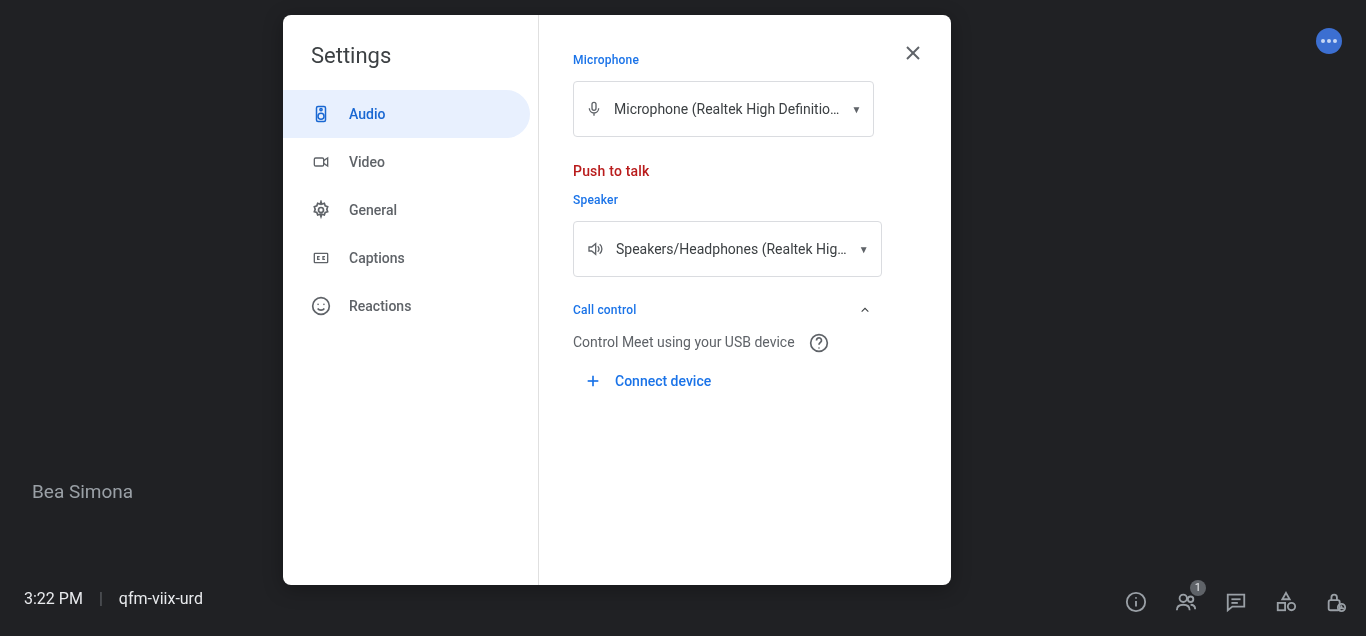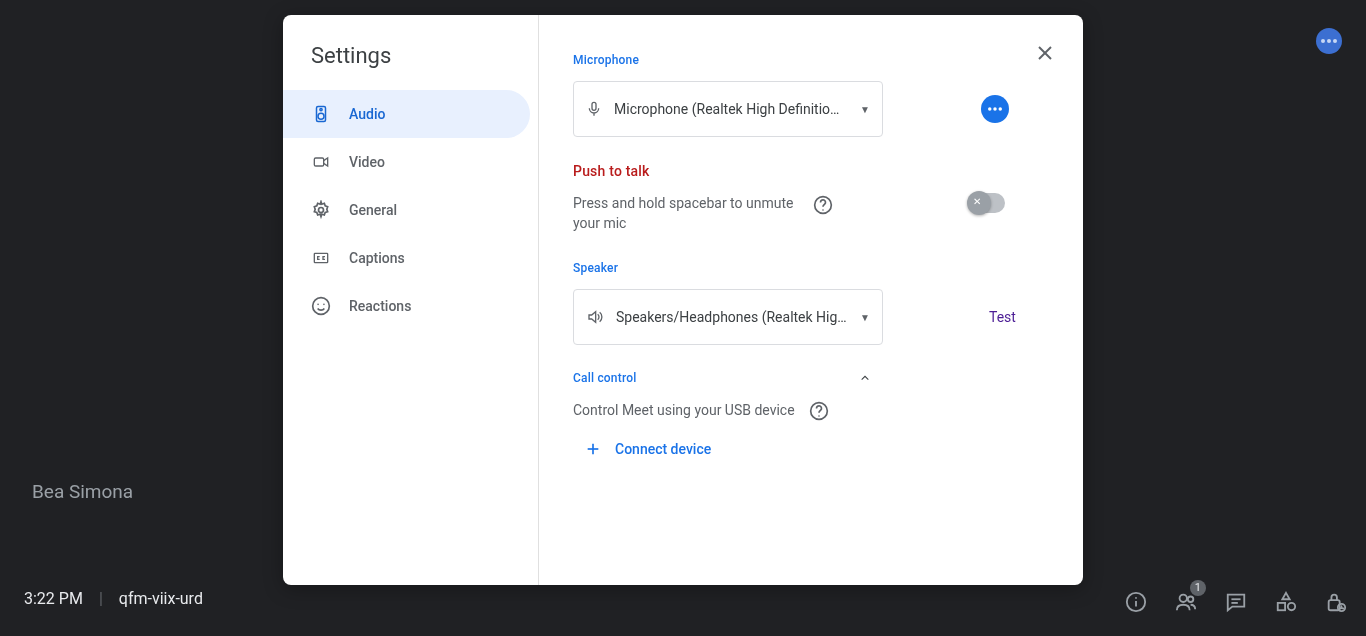--- a/index.html
+++ b/index.html
@@ -6,21 +6,21 @@
   html, body { width: 1366px; height: 636px; overflow: hidden; background: #1f1f1f; }
   .backdrop { position: absolute; inset: 0; background: #202124; }
   .participant-name { position: absolute; left: 32px; top: 480px; color: #9aa0a6; font-size: 19px; }
   .clock-bar { position: absolute; left: 24px; bottom: 28px; color: #e8eaed; font-size: 16px; display: flex; align-items: center; gap: 16px; }
   .clock-bar .divider { color: #5f6368; }
   .top-right-more { position: absolute; right: 24px; top: 28px; width: 26px; height: 26px; border-radius: 50%; background: #3c6fd1; display: flex; align-items: center; justify-content: center; color: #c7d7f5; }
   .bottom-right-icons { position: absolute; right: 18px; bottom: 22px; display: flex; gap: 26px; align-items: center; color: #9aa0a6; }
   .bottom-right-icons .icon-wrap { position: relative; width: 24px; height: 24px; display:flex; align-items:center; justify-content:center; }
   .badge { position: absolute; top: -10px; right: -8px; background: #5f6368; color: #e8eaed; font-size: 11px; border-radius: 10px; padding: 0 5px; line-height: 16px; min-width:16px; text-align:center; }
 
-  .dialog { position: absolute; left: 283px; top: 15px; width: 800px; height: 570px; background: #fff; border-radius: 8px; display: flex; box-shadow: 0 4px 20px rgba(0,0,0,.3); }
+  .dialog { position: absolute; left: 283px; top: 15px; width: 668px; height: 570px; background: #fff; border-radius: 8px; display: flex; box-shadow: 0 4px 20px rgba(0,0,0,.3); }
   .sidebar { width: 256px; border-right: 1px solid #e0e0e0; padding-top: 28px; }
   .sidebar h1 { font-size: 22px; color: #3c4043; font-weight: 400; padding: 0 0 22px 28px; }
   .tab-list { display: flex; flex-direction: column; }
   .tab { display: flex; align-items: center; gap: 18px; height: 48px; padding-left: 28px; margin-right: 8px; border-radius: 0 24px 24px 0; color: #5f6368; font-size: 14px; font-weight: 500; cursor: pointer; }
   .tab.active { background: #e8f0fe; color: #1967d2; }
   .tab .tab-icon { width: 20px; display:flex; justify-content:center; }
 
   .content { flex: 1; padding: 38px 34px 0 34px; position: relative; overflow: hidden; }
   .close-btn { position: absolute; right: 18px; top: 18px; width: 40px; height: 40px; border-radius:50%; display:flex; align-items:center; justify-content:center; color:#5f6368; cursor:pointer; }
   .section-label { font-size: 12px; font-weight: 500; color: #1a73e8; margin-bottom: 14px; letter-spacing: .2px; }
@@ -181,35 +181,20 @@
       <div class="mic-indicator">
         <svg width="14" height="4" viewBox="0 0 16 4">
             <circle cx="2" cy="2" r="2" fill="currentColor"></circle>
             <circle cx="8" cy="2" r="2" fill="currentColor"></circle>
             <circle cx="14" cy="2" r="2" fill="currentColor"></circle>
           </svg>
       </div>
     </div>
 
     <div class="section-label black">Push to talk</div>
-    <div class="ptt-row">
-      <div class="ptt-text">
-        <span>Press and hold spacebar to unmute your mic</span>
-        <span class="help-icon">
-          <svg width="20" height="20" viewBox="0 0 24 24" fill="none" stroke="currentColor" stroke-width="2">
-              <circle cx="12" cy="12" r="10"></circle>
-              <path d="M9 9a3 3 0 115 2c-1 1-2 1.5-2 3"></path>
-              <circle cx="12" cy="18" r="1" fill="currentColor" stroke="none"></circle>
-            </svg>
-        </span>
-      </div>
-      <div class="toggle">
-        <span class="toggle-x">✕</span>
-      </div>
-    </div>
 
     <div class="section-label">Speaker</div>
     <div class="select-row">
       <div class="select-box">
         <svg width="18" height="16" viewBox="0 0 24 24" fill="none" stroke="#5f6368" stroke-width="2">
             <path d="M3 9v6h4l6 5V4L7 9H3z"></path>
             <path d="M16 8a5 5 0 010 8M19 5a9 9 0 010 14"></path>
           </svg>
         <span class="sel-text">Speakers/Headphones (Realtek Hig…</span>
         <span class="chev">▼</span>

